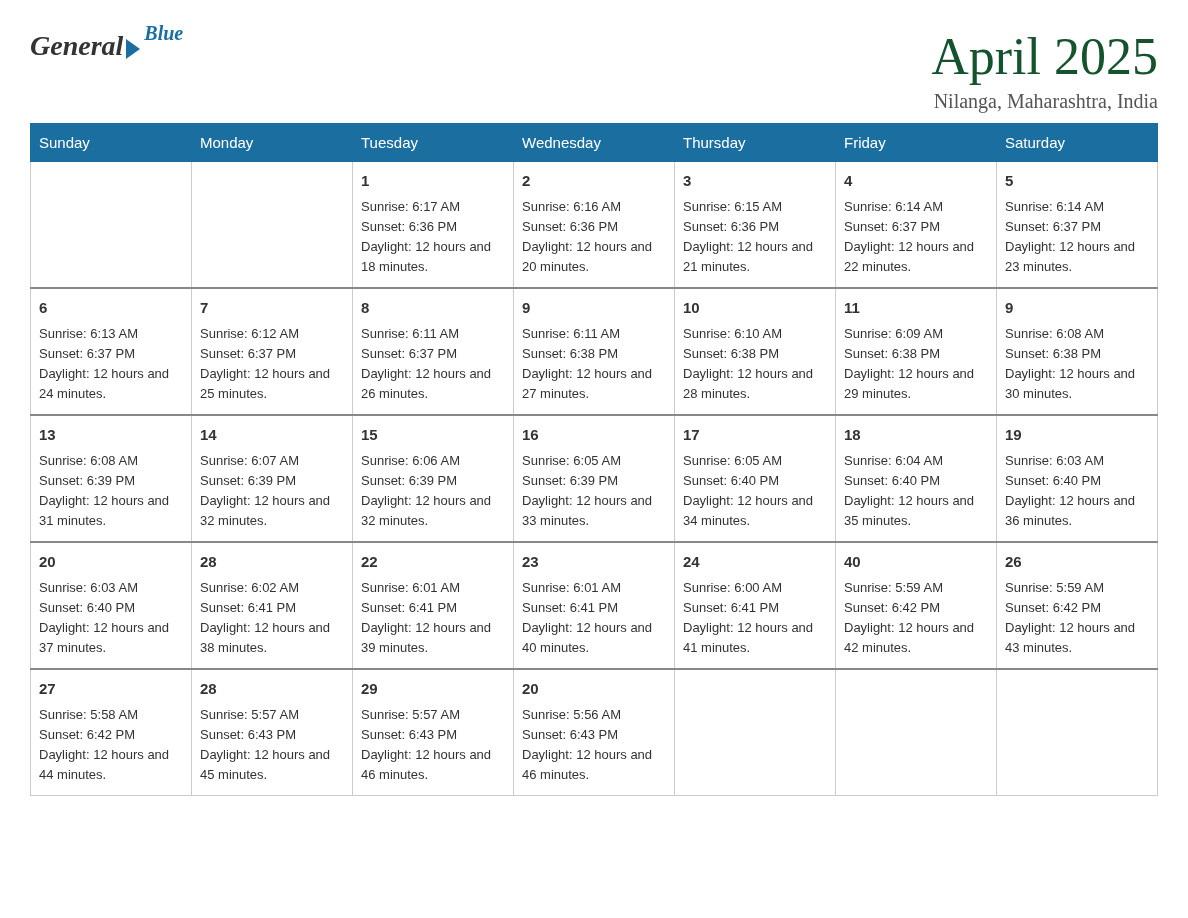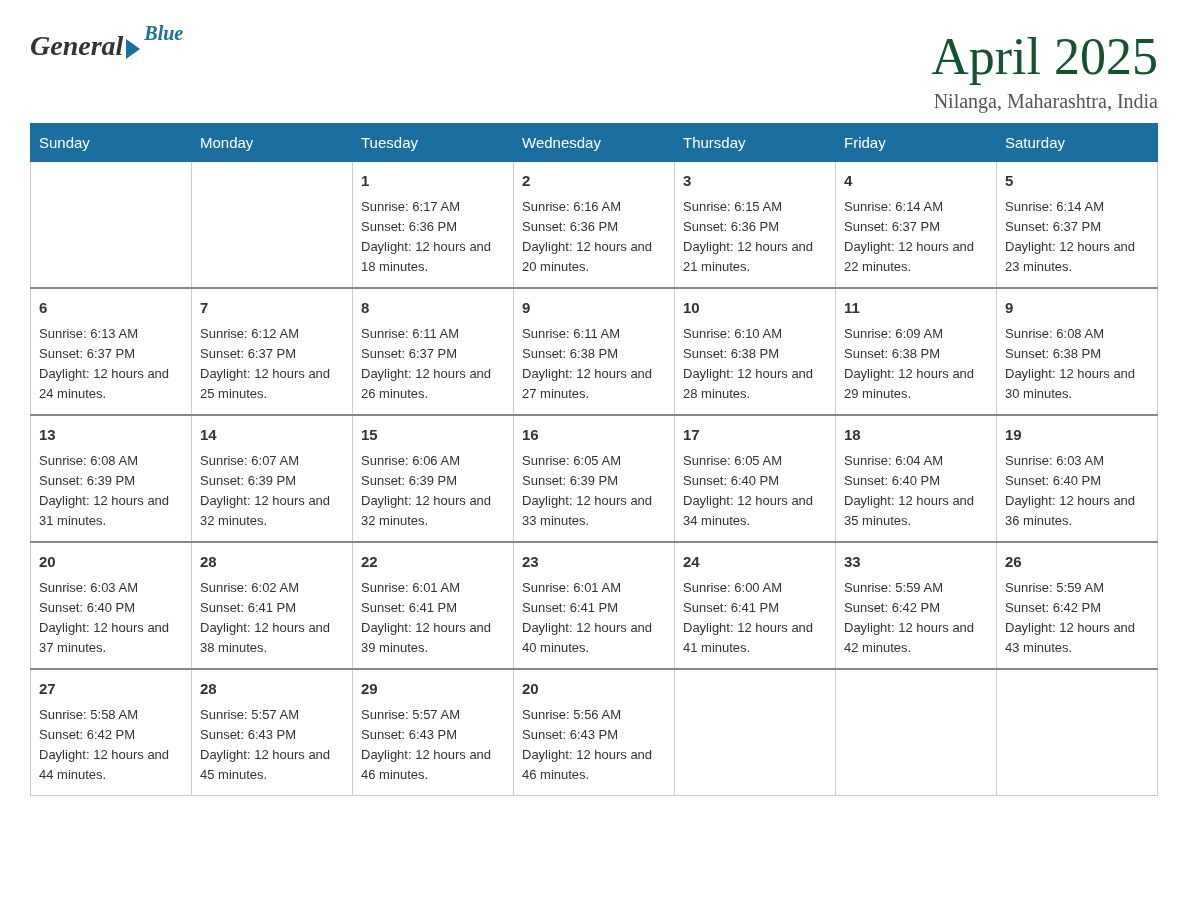--- a/index.html
+++ b/index.html
@@ -241,21 +241,21 @@
         </td>
         <td>
           <span class="day-num">23</span>
           <div class="day-info">Sunrise: 6:01 AM<br>Sunset: 6:41 PM<br>Daylight: 12 hours and 40 minutes.</div>
         </td>
         <td>
           <span class="day-num">24</span>
           <div class="day-info">Sunrise: 6:00 AM<br>Sunset: 6:41 PM<br>Daylight: 12 hours and 41 minutes.</div>
         </td>
         <td>
-          <span class="day-num">33</span>
+          <span class="day-num">40</span>
           <div class="day-info">Sunrise: 5:59 AM<br>Sunset: 6:42 PM<br>Daylight: 12 hours and 42 minutes.</div>
         </td>
         <td>
           <span class="day-num">26</span>
           <div class="day-info">Sunrise: 5:59 AM<br>Sunset: 6:42 PM<br>Daylight: 12 hours and 43 minutes.</div>
         </td>
       </tr>
       <tr>
         <td>
           <span class="day-num">27</span>

